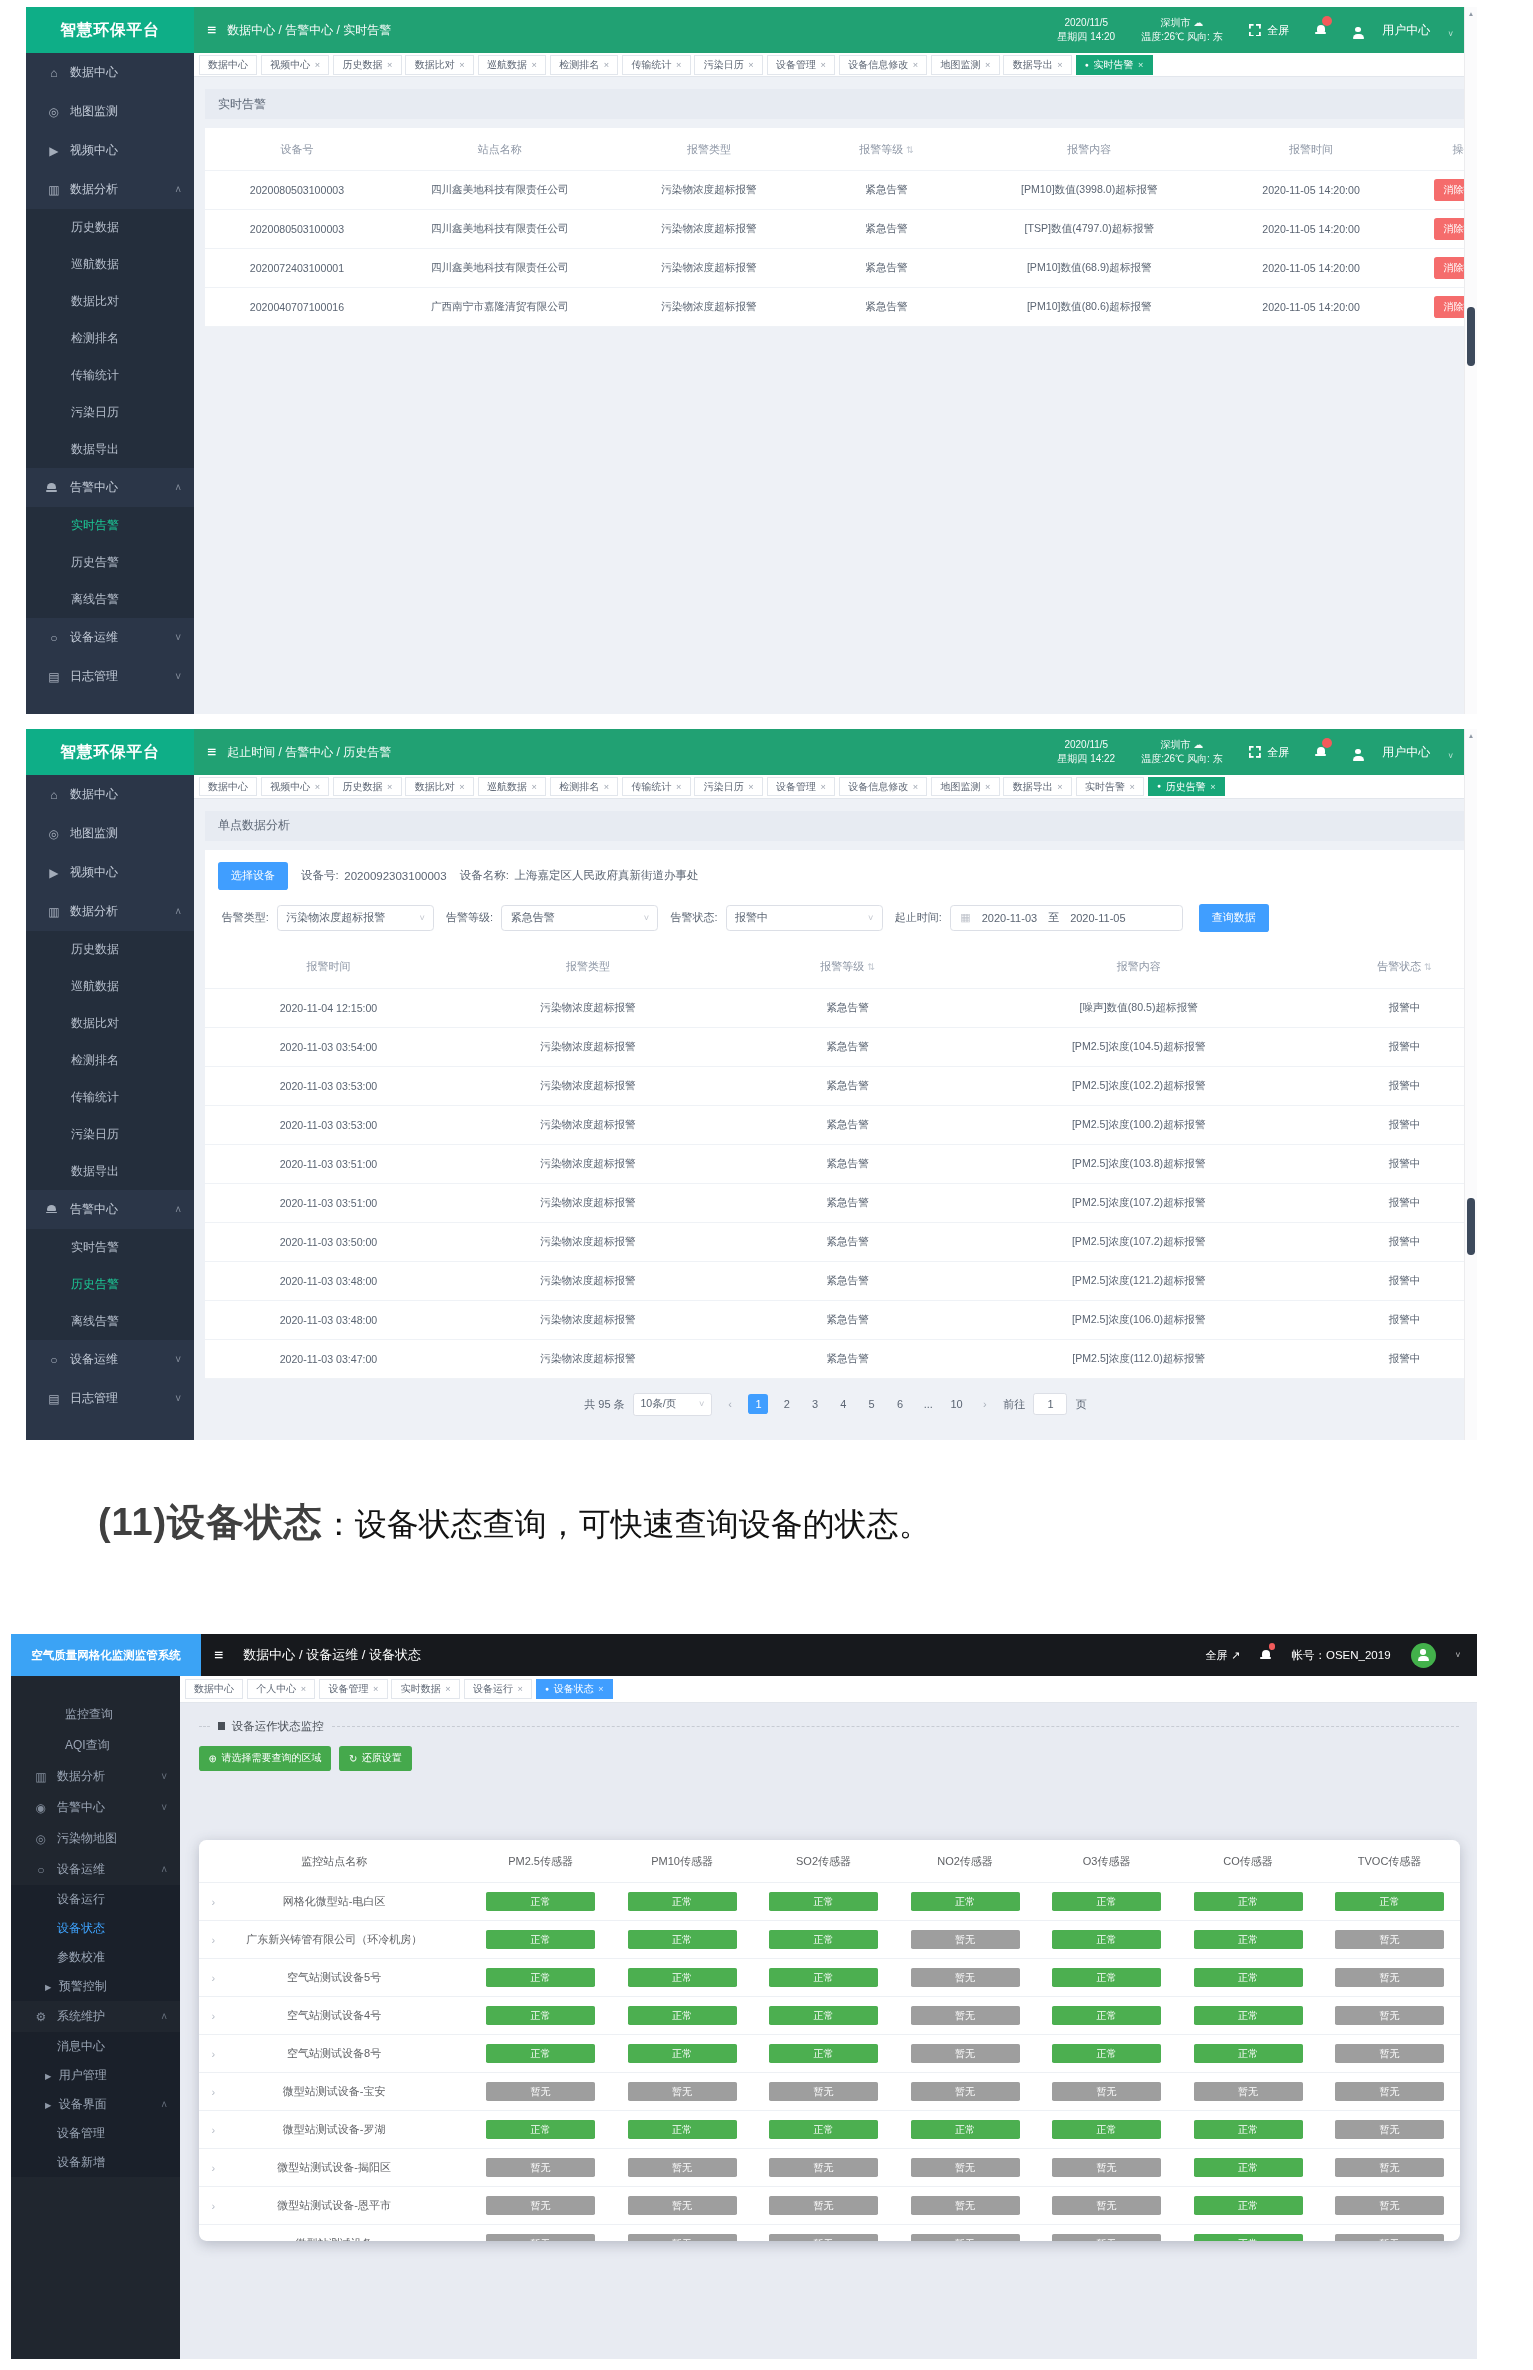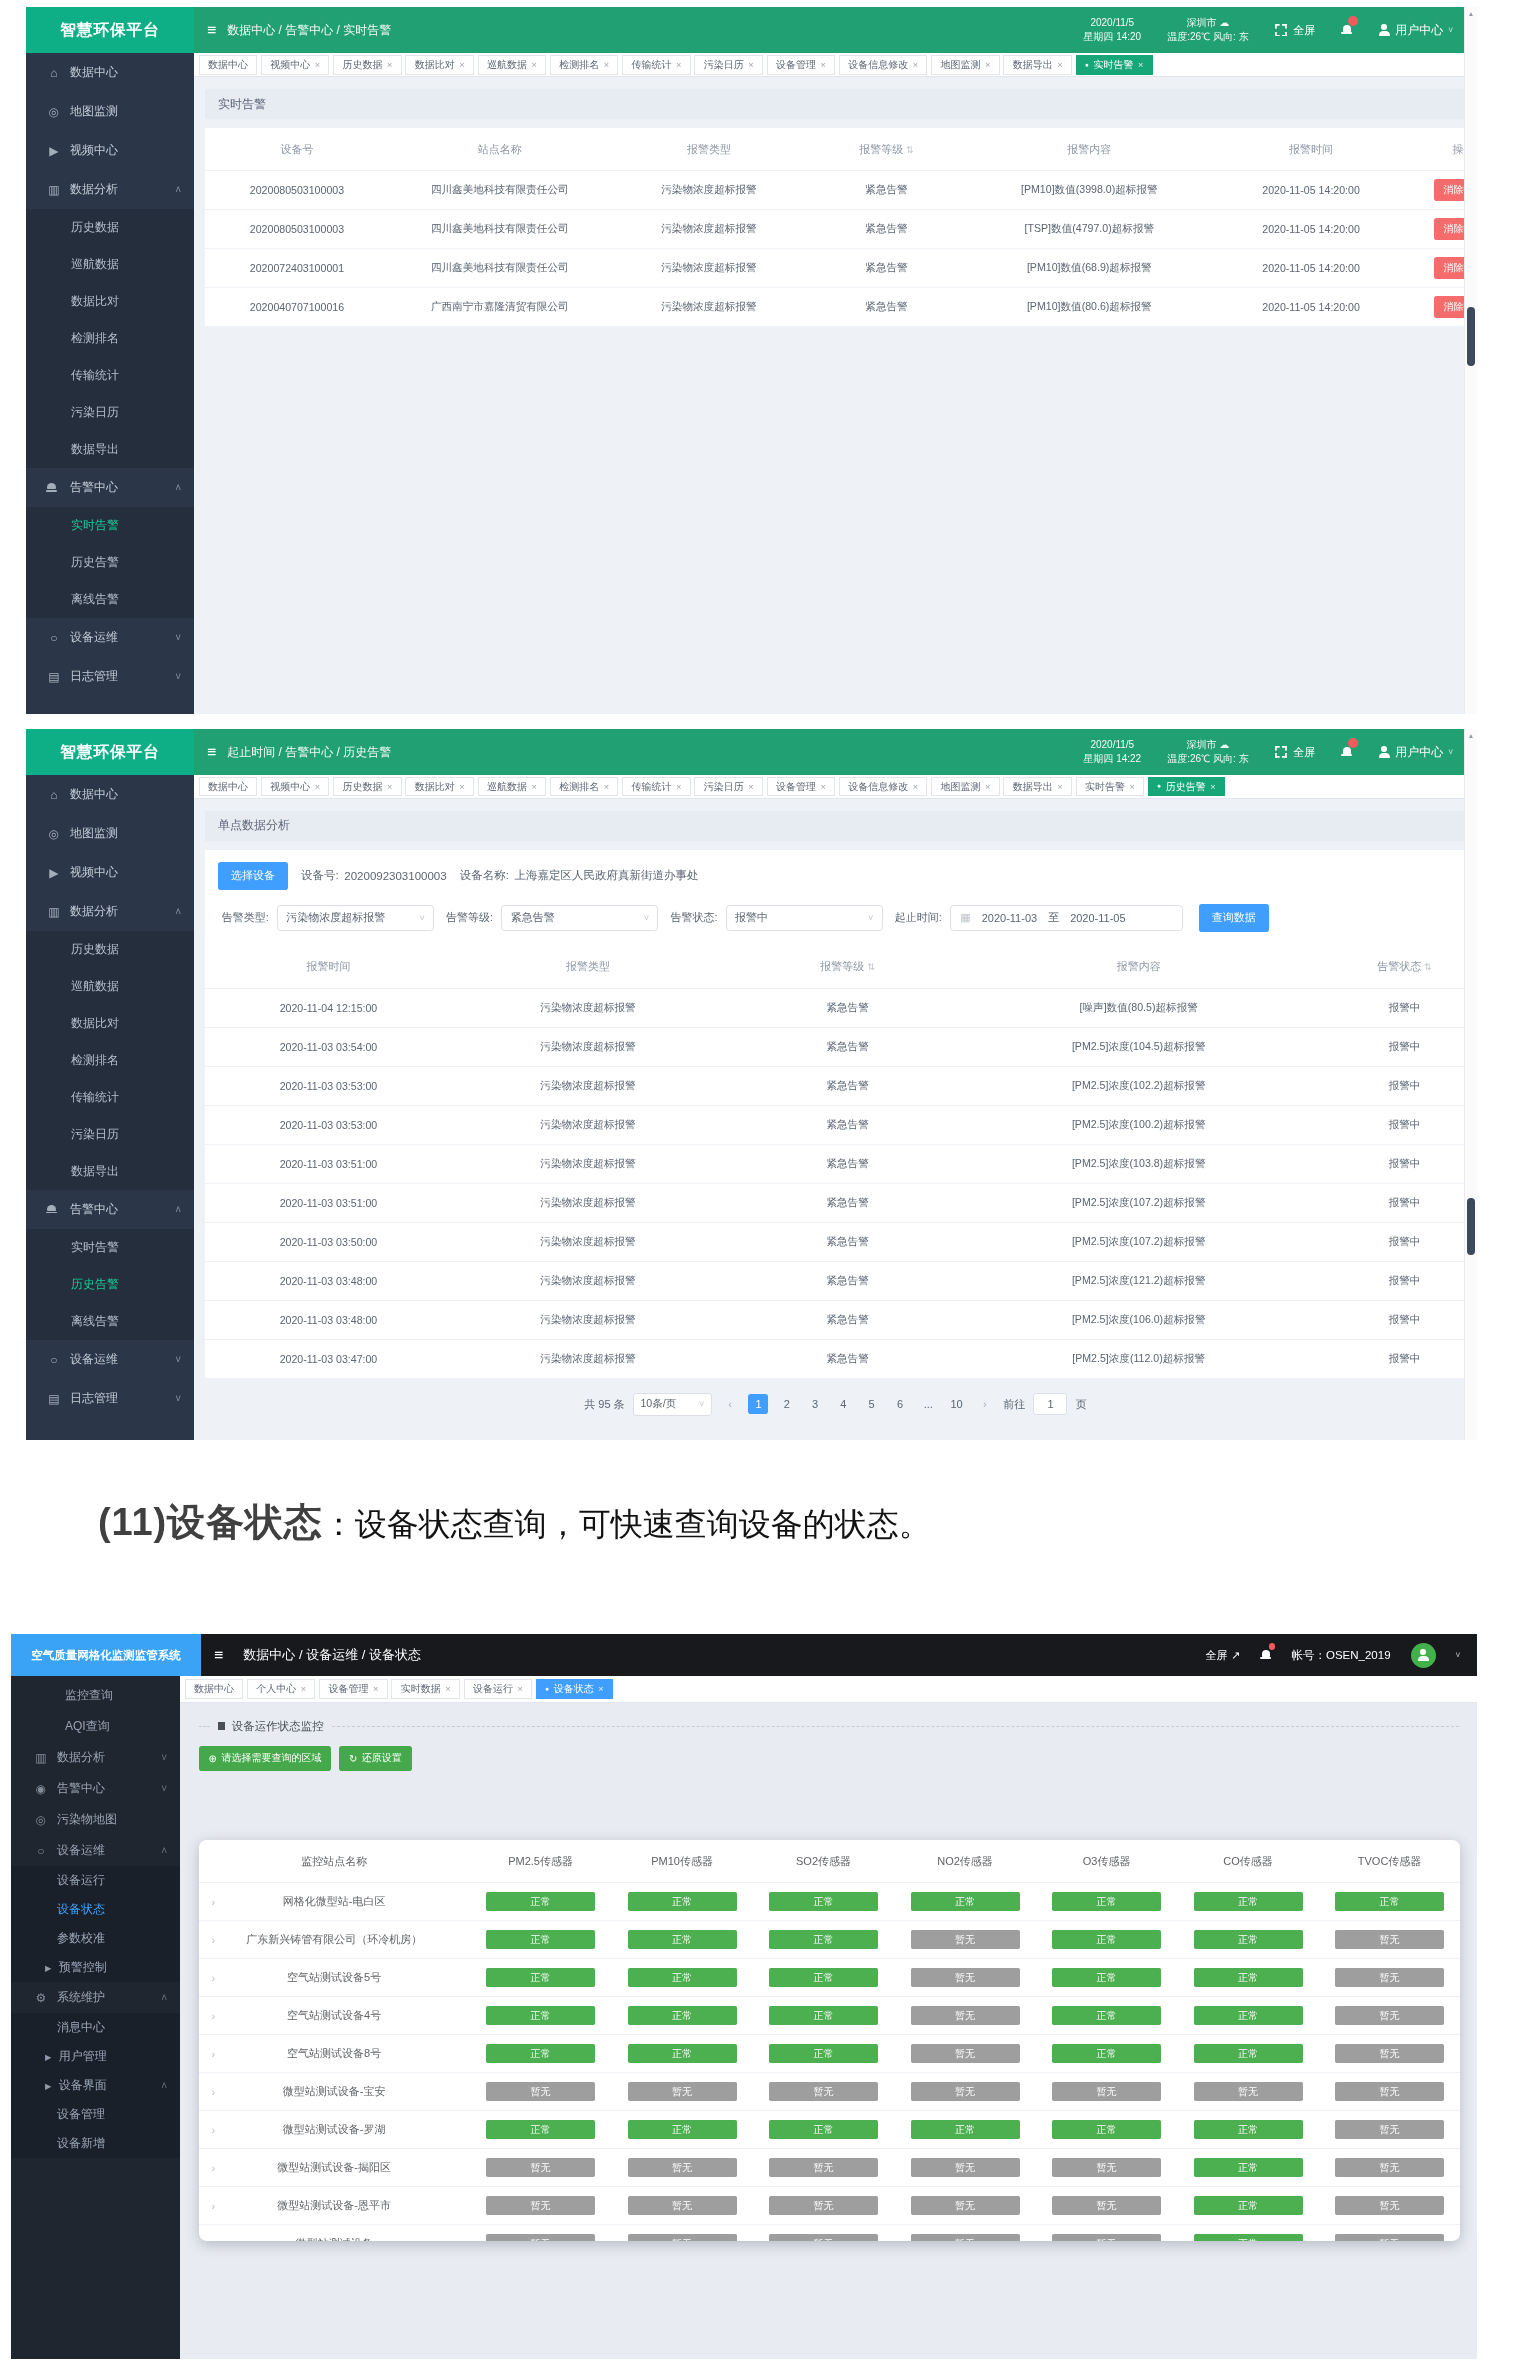--- a/index.html
+++ b/index.html
@@ -28,21 +28,21 @@
     linear-gradient(#fff,#fff) left 0 bottom 0/4.6px 1.8px,
     linear-gradient(#fff,#fff) left 0 bottom 0/1.8px 4.6px,
     linear-gradient(#fff,#fff) right 0 bottom 0/4.6px 1.8px,
     linear-gradient(#fff,#fff) right 0 bottom 0/1.8px 4.6px;
     background-repeat:no-repeat;}
   .bellbox{position:relative;cursor:pointer;}
   .i-bell{display:inline-block;width:11px;height:10px;position:relative;color:#fff;}
   .i-bell::before{content:"";position:absolute;left:1.4px;top:0;width:8.3px;height:6.5px;background:currentColor;border-radius:4.6px 4.6px 0.9px 0.9px;}
   .i-bell::after{content:"";position:absolute;left:0;top:7px;width:11px;height:1.8px;background:currentColor;border-radius:0.9px;}
   .reddot{position:absolute;top:-6.5px;right:-5.5px;width:10px;height:10px;border-radius:50%;background:#F25B5B;}
-  .userbox{display:flex;align-items:center;gap:5px;font-size:12px;cursor:pointer;}
+  .userbox{display:flex;align-items:flex-end;gap:18px;font-size:12px;cursor:pointer;}
   .i-person{display:inline-block;width:12px;height:12px;position:relative;color:#fff;}
   .i-person::before{content:"";position:absolute;left:3.2px;top:0;width:5.5px;height:5.5px;border-radius:50%;background:currentColor;}
   .i-person::after{content:"";position:absolute;left:0.5px;top:7px;width:11px;height:5px;border-radius:5.5px 5.5px 0.9px 0.9px;background:currentColor;}
   .caret{font-size:8.3px;opacity:.75;}
 
   .g-body{display:flex;height:calc(100% - 46px);}
   .g-side{width:168px;background:#2B3648;color:#C3CBD7;font-size:12px;overflow:hidden;flex:none;}
   .srow{height:39px;display:flex;align-items:center;padding-left:20px;position:relative;cursor:pointer;white-space:nowrap;}
   .sic{width:15.7px;margin-right:8.3px;opacity:.8;font-size:12px;display:inline-flex;justify-content:center;flex:none;}
   .chev{position:absolute;right:13px;font-size:10px;opacity:.6;}
@@ -103,21 +103,21 @@
   .k-logo{width:190px;background:#3BA3F5;color:#fff;font-size:11.5px;font-weight:bold;display:flex;
           align-items:center;justify-content:center;white-space:nowrap;}
   .k-bar{flex:1;background:#17191D;display:flex;align-items:center;color:#fff;padding-left:13px;position:relative;}
   .k-crumb{font-size:13px;}
   .k-right{position:absolute;right:16.6px;top:0;height:100%;display:flex;align-items:center;gap:20px;}
   .k-fs{display:flex;align-items:center;gap:3.7px;font-size:11px;cursor:pointer;}
   .avatar{width:25px;height:25px;border-radius:50%;background:#43B14B;display:flex;align-items:center;
           justify-content:center;overflow:hidden;}
   .k-account{font-size:11.5px;}
   .k-body{display:flex;height:calc(100% - 42px);}
-  .k-side{width:169px;background:#20262F;color:#9AA5B5;font-size:12px;padding-top:4px;box-sizing:border-box;flex:none;}
+  .k-side{width:169px;background:#20262F;color:#9AA5B5;font-size:12px;padding-top:23px;box-sizing:border-box;flex:none;}
   .k-item{height:31px;display:flex;align-items:center;padding-left:22px;position:relative;cursor:pointer;white-space:nowrap;}
   .k-item.indent{padding-left:54px;}
   .k-grp{background:#1A202A;}
   .k-child{height:29px;display:flex;align-items:center;padding-left:46px;cursor:pointer;position:relative;white-space:nowrap;}
   .k-child.arrowed{padding-left:34px;}
   .k-child .arr{font-size:8.3px;margin-right:7.4px;color:#8F99A8;}
   .k-child.on{color:#3FA4FF;}
   .k-main{flex:1;background:#E8EBF2;position:relative;overflow:hidden;}
   .legend-row{display:flex;align-items:center;margin:15.7px 18.5px 0;color:#4A5058;font-size:11.5px;}
   .dash{border-top:0.9px dashed #C7CBD3;flex:1;}

